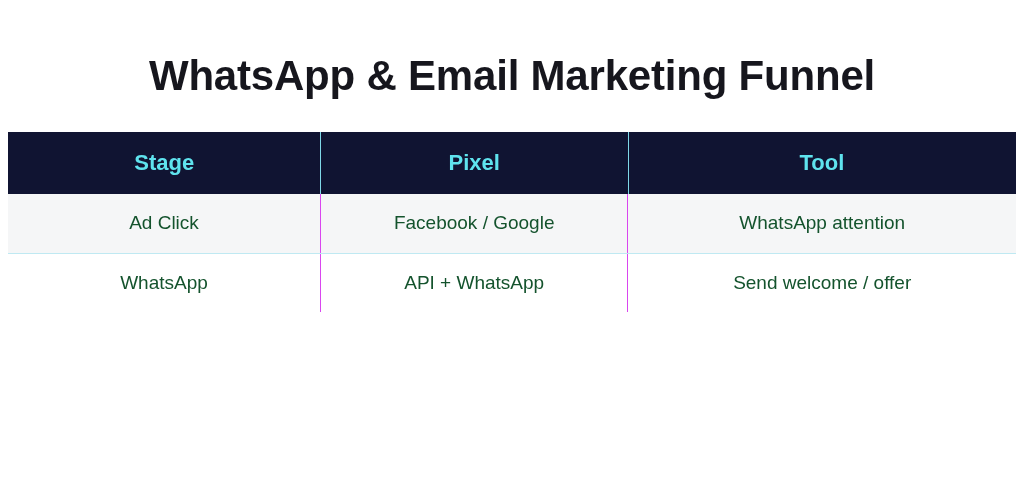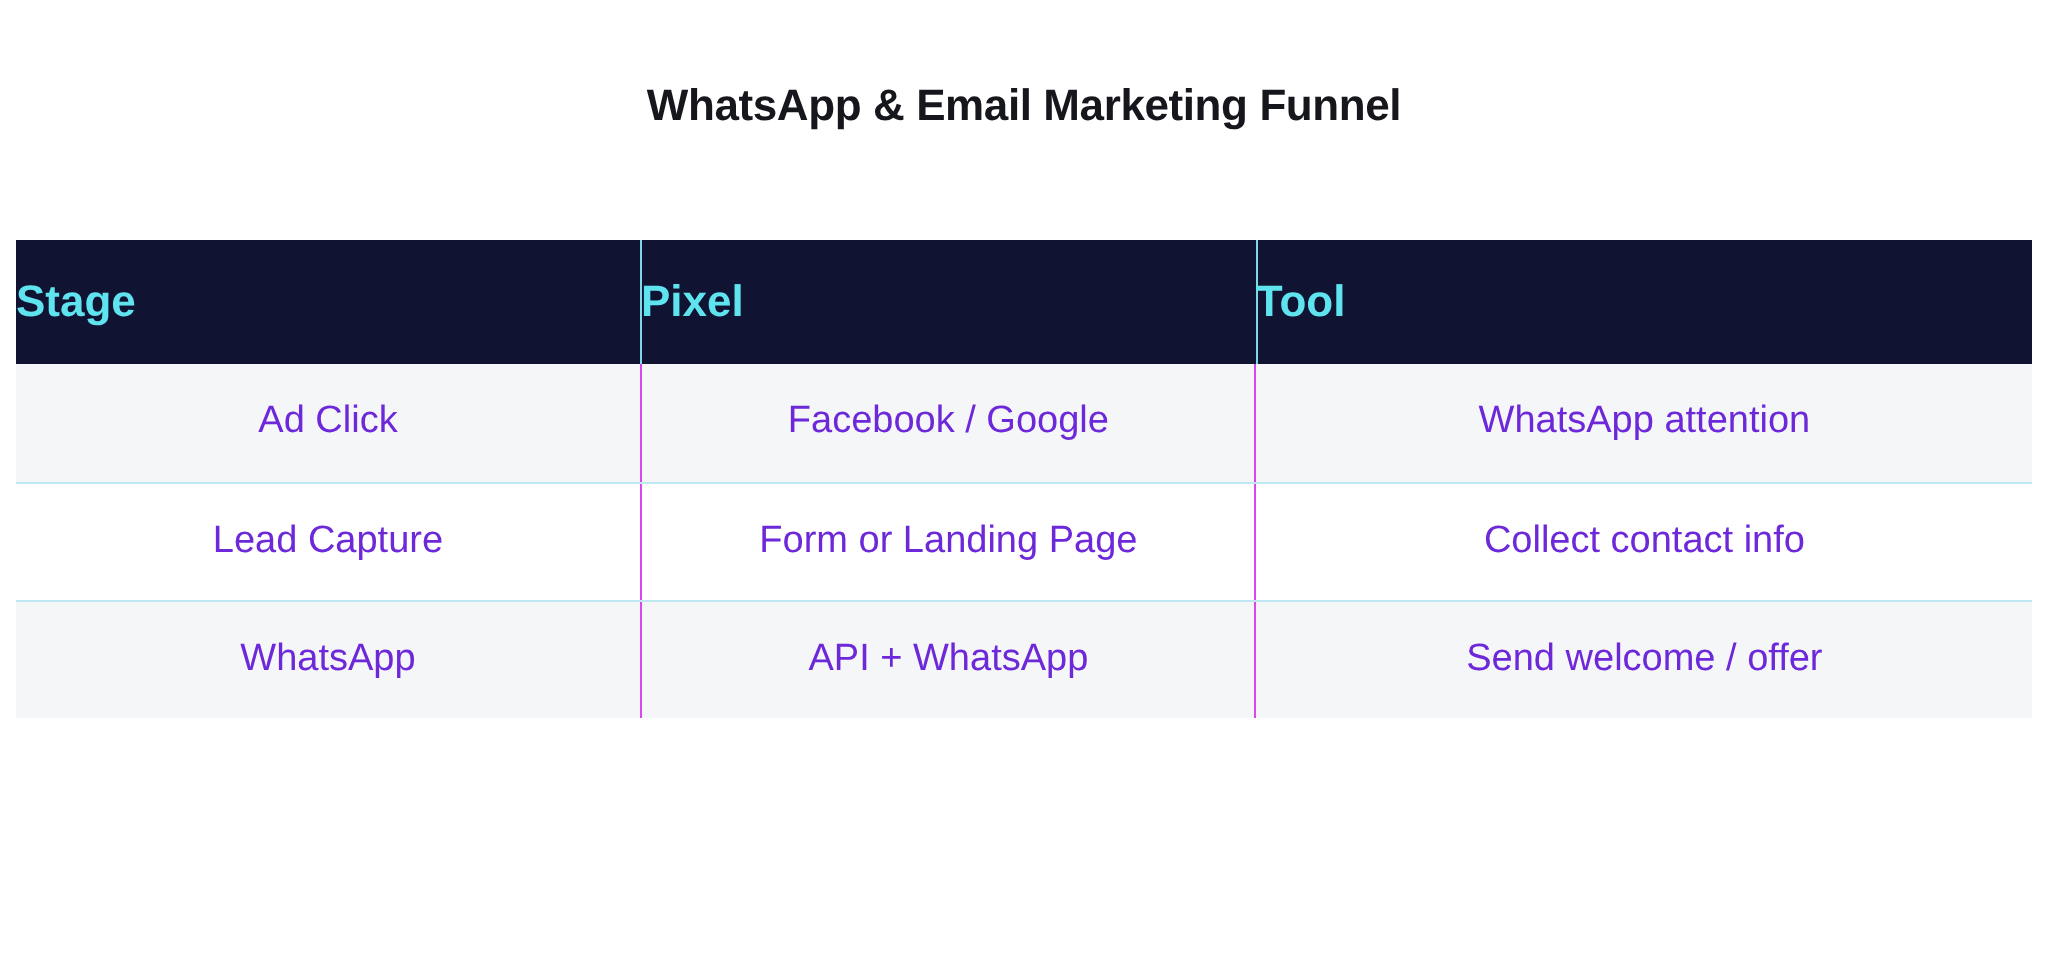--- a/index.html
+++ b/index.html
@@ -15,59 +15,59 @@
   }
   .page {
     position: relative;
     width: 1024px;
     height: 479px;
     background: #ffffff;
     box-sizing: border-box;
   }
   .title {
     text-align: center;
-    font-size: 22px;
+    font-size: 42px;
     font-weight: bold;
     color: #16161d;
     letter-spacing: -0.2px;
     padding-top: 40px;
     padding-bottom: 0;
-    margin: 0;
+    margin: 12px;
   }
   .table-wrap {
     position: absolute;
     left: 8px;
     right: 8px;
     top: 120px;
   }
   table.funnel {
     width: 100%;
     border-collapse: collapse;
     table-layout: fixed;
   }
   table.funnel thead th {
     background: #101432;
     color: #5fe3ee;
     font-size: 22px;
     font-weight: bold;
     height: 62px;
-    text-align: left;
+    text-align: center;
     vertical-align: middle;
     border: none;
     padding: 0;
   }
   table.funnel thead th.col-sep {
     box-shadow: inset 1px 0 0 #7fd8e8;
   }
   table.funnel tbody td {
     height: 59px;
     text-align: center;
     vertical-align: middle;
     font-size: 19px;
-    color: #6d28d9;
+    color: #14532d;
     border-bottom: 1px solid #bfe9f2;
     padding: 0 6px;
     box-sizing: border-box;
   }
   table.funnel tbody tr:nth-child(odd) td {
     background: #f5f6f7;
   }
   table.funnel tbody tr:nth-child(even) td {
     background: #ffffff;
   }
@@ -97,25 +97,20 @@
           <th class="col-goal col-sep">Tool</th>
         </tr>
       </thead>
       <tbody>
         <tr>
           <td class="col-stage">Ad Click</td>
           <td class="col-tool col-sep">Facebook / Google</td>
           <td class="col-goal col-sep">WhatsApp attention</td>
         </tr>
         <tr>
-          <td class="col-stage">Lead Capture</td>
-          <td class="col-tool col-sep">Form or Landing Page</td>
-          <td class="col-goal col-sep">Collect contact info</td>
-        </tr>
-        <tr>
           <td class="col-stage">WhatsApp</td>
           <td class="col-tool col-sep">API + WhatsApp</td>
           <td class="col-goal col-sep">Send welcome / offer</td>
         </tr>
       </tbody>
     </table>
   </div>
 
 </div>
 

